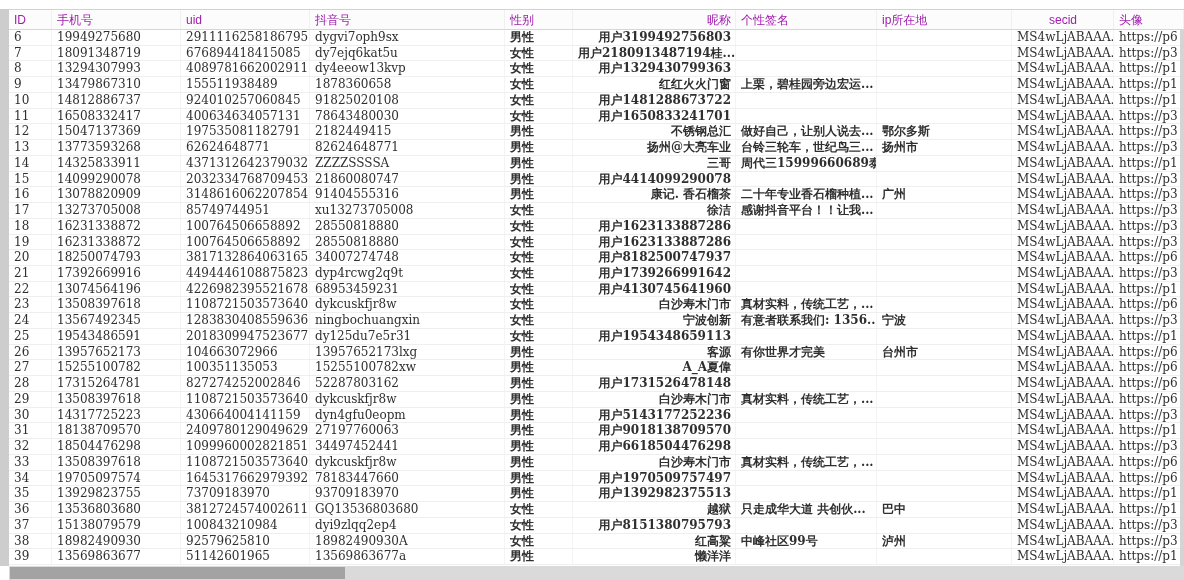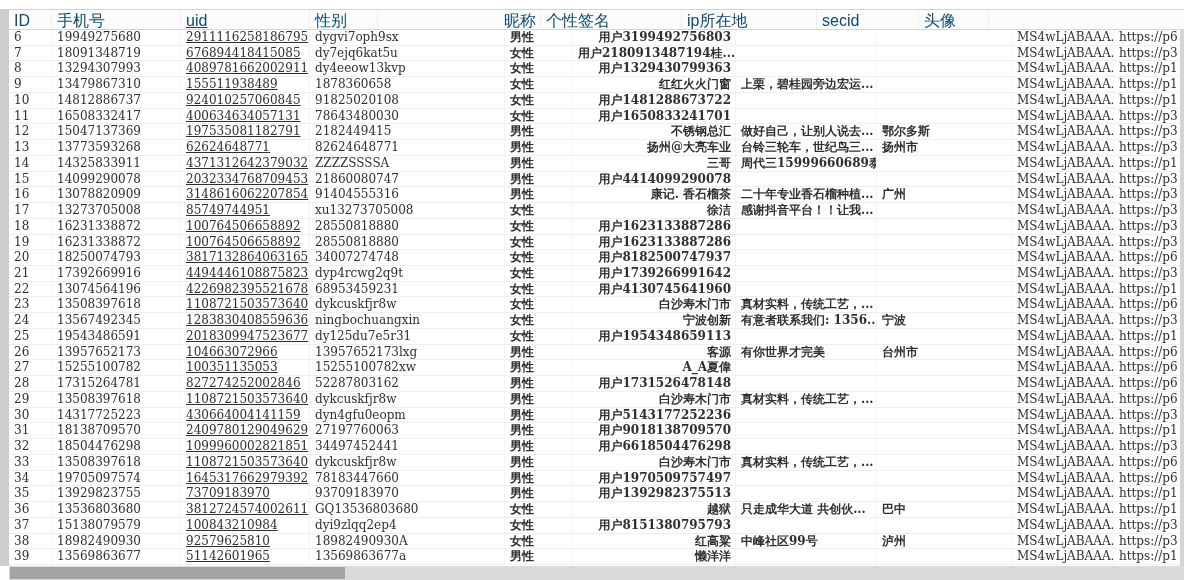--- a/index.html
+++ b/index.html
@@ -9,47 +9,48 @@
   .grid{position:absolute;left:9px;top:9px;width:1175px;}
   .hdr{display:flex;height:21px;line-height:21px;background:#fcfcfc;
        border-top:1px solid #d2d2d2;border-bottom:1px solid #d6d6d6;
        font-family:"Liberation Sans","DejaVu Sans",sans-serif;
        font-size:12px;color:#8f8f8f;box-sizing:border-box;}
   .rows{height:536px;overflow:hidden;background:#fff;}
   .row{display:flex;height:15.74px;line-height:15.6px;border-bottom:1px solid #efefef;
        box-sizing:border-box;background:#fff;}
   .cell{box-sizing:border-box;padding:0 4px 0 5px;white-space:nowrap;overflow:hidden;
         font-size:12px;color:#2f2f2f;border-right:1px solid #f4f4f4;}
-  .hdr .cell{color:#0c4a6e;border-right:1px solid #f0f0f0;font-size:16px;}
+  .hdr .cell{color:#a21caf;border-right:1px solid #f0f0f0;font-size:12px;}
   .col-id{width:43px;}
   .col-phone{width:129px;}
-  .col-uid{width:129px;text-decoration:underline;}
+  .col-uid{width:129px;}
   .col-douyin{width:195px;}
   .col-gender{width:68px;font-weight:bold;}
   .col-nickname{width:163px;font-weight:600;text-align:right;}
   .col-signature{width:141px;font-weight:700;}
   .col-ip{width:135px;font-weight:600;}
-  .col-secid{width:102px;}
+  .col-secid{width:102px;text-align:center;}
   .col-avatar{width:70px;border-right:none;}
   .hdr .col-gender,.hdr .col-nickname,.hdr .col-signature,.hdr .col-ip{font-weight:normal;}
   .hscroll{position:absolute;left:9px;top:566px;width:1175px;height:14px;background:#dadada;}
   .hthumb{position:absolute;left:1px;top:1px;width:335px;height:12px;background:#a3a3a3;}
   .vscroll{position:absolute;right:0;top:30px;width:4px;height:536px;background:#d4d4d4;}
 </style>
 </head>
 <body>
 
 <div class="app">
   <div class="gutter"></div>
 
   <div class="grid">
     <div class="hdr" id="table-header">
         <div class="cell col-id">ID</div>
         <div class="cell col-phone">手机号</div>
         <div class="cell col-uid">uid</div>
+        <div class="cell col-douyin">抖音号</div>
         <div class="cell col-gender">性别</div>
         <div class="cell col-nickname">昵称</div>
         <div class="cell col-signature">个性签名</div>
         <div class="cell col-ip">ip所在地</div>
         <div class="cell col-secid">secid</div>
         <div class="cell col-avatar">头像</div>
       </div>
     <div class="rows" id="table-body">
         <div class="row">
           <div class="cell col-id">6</div>

